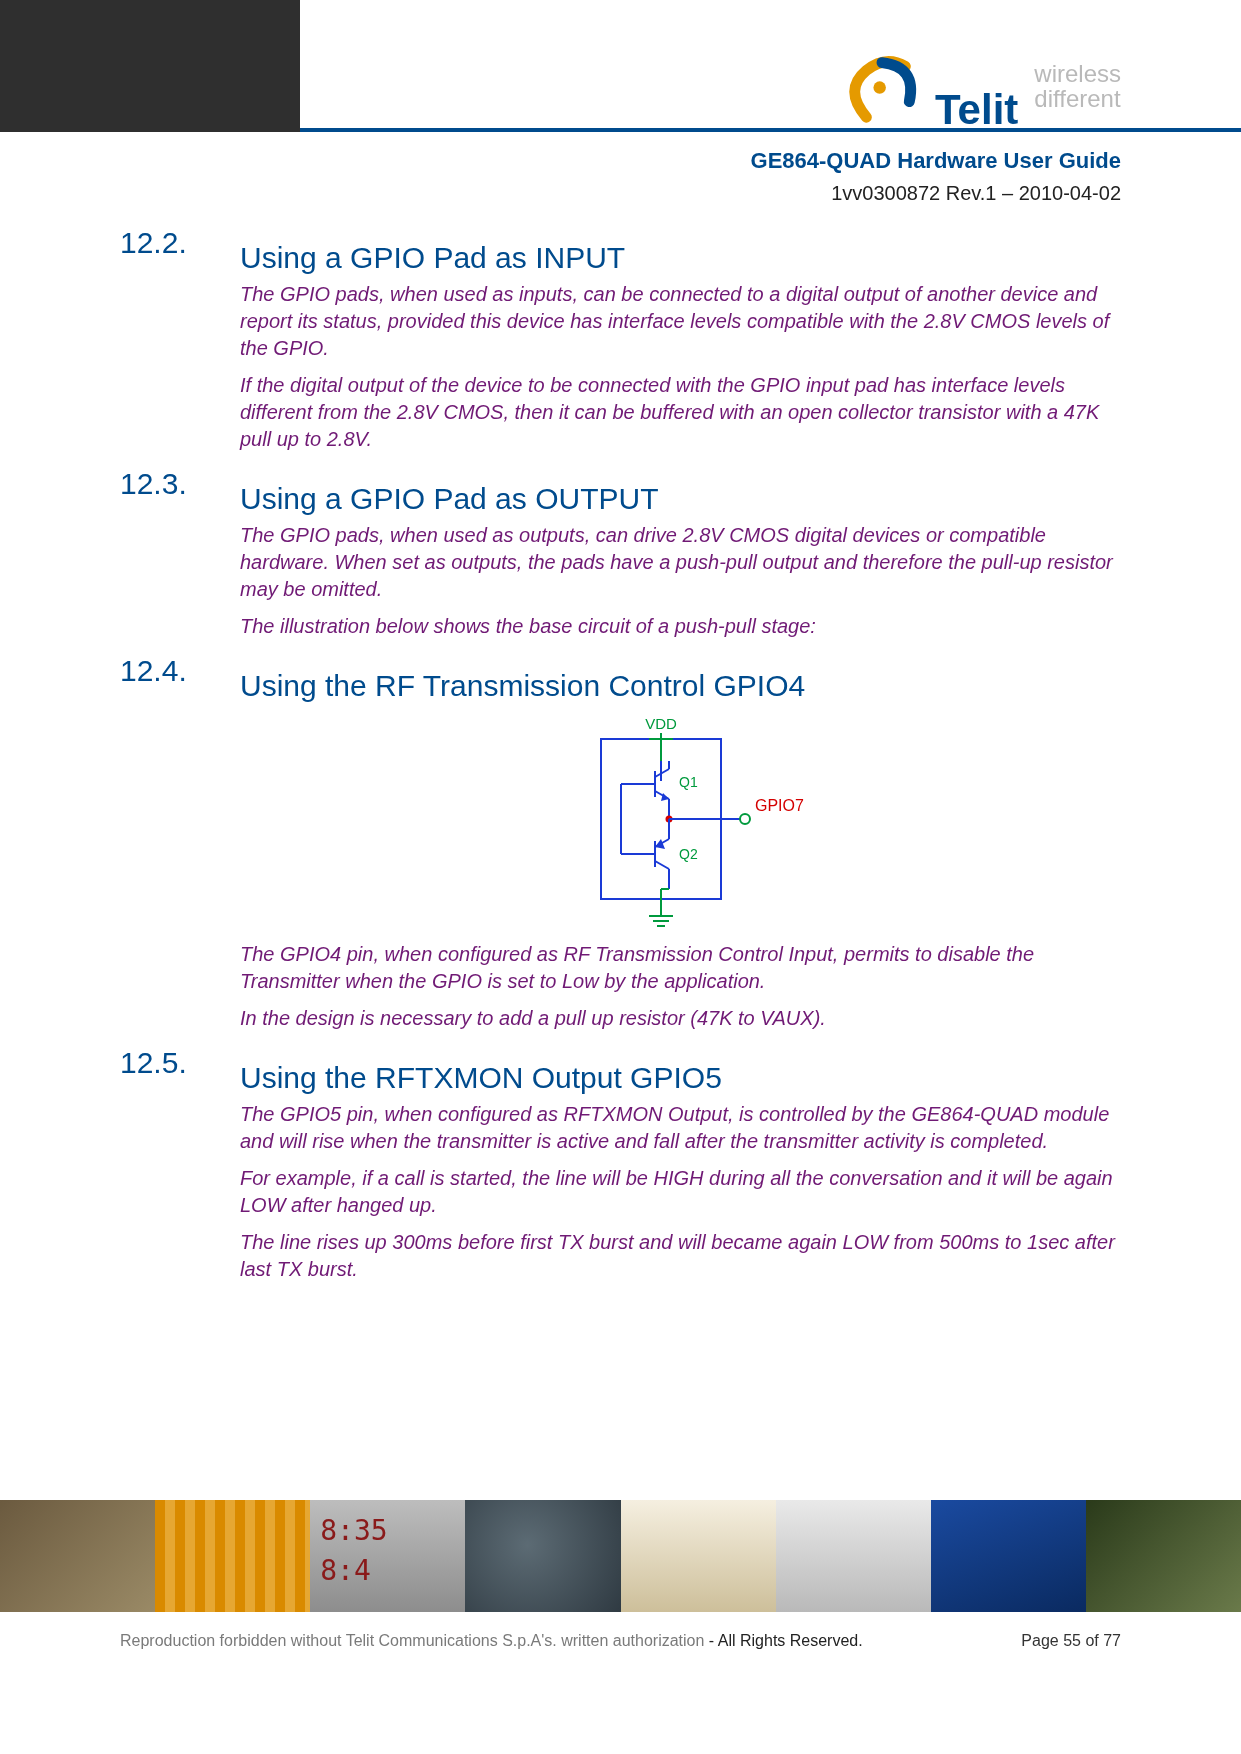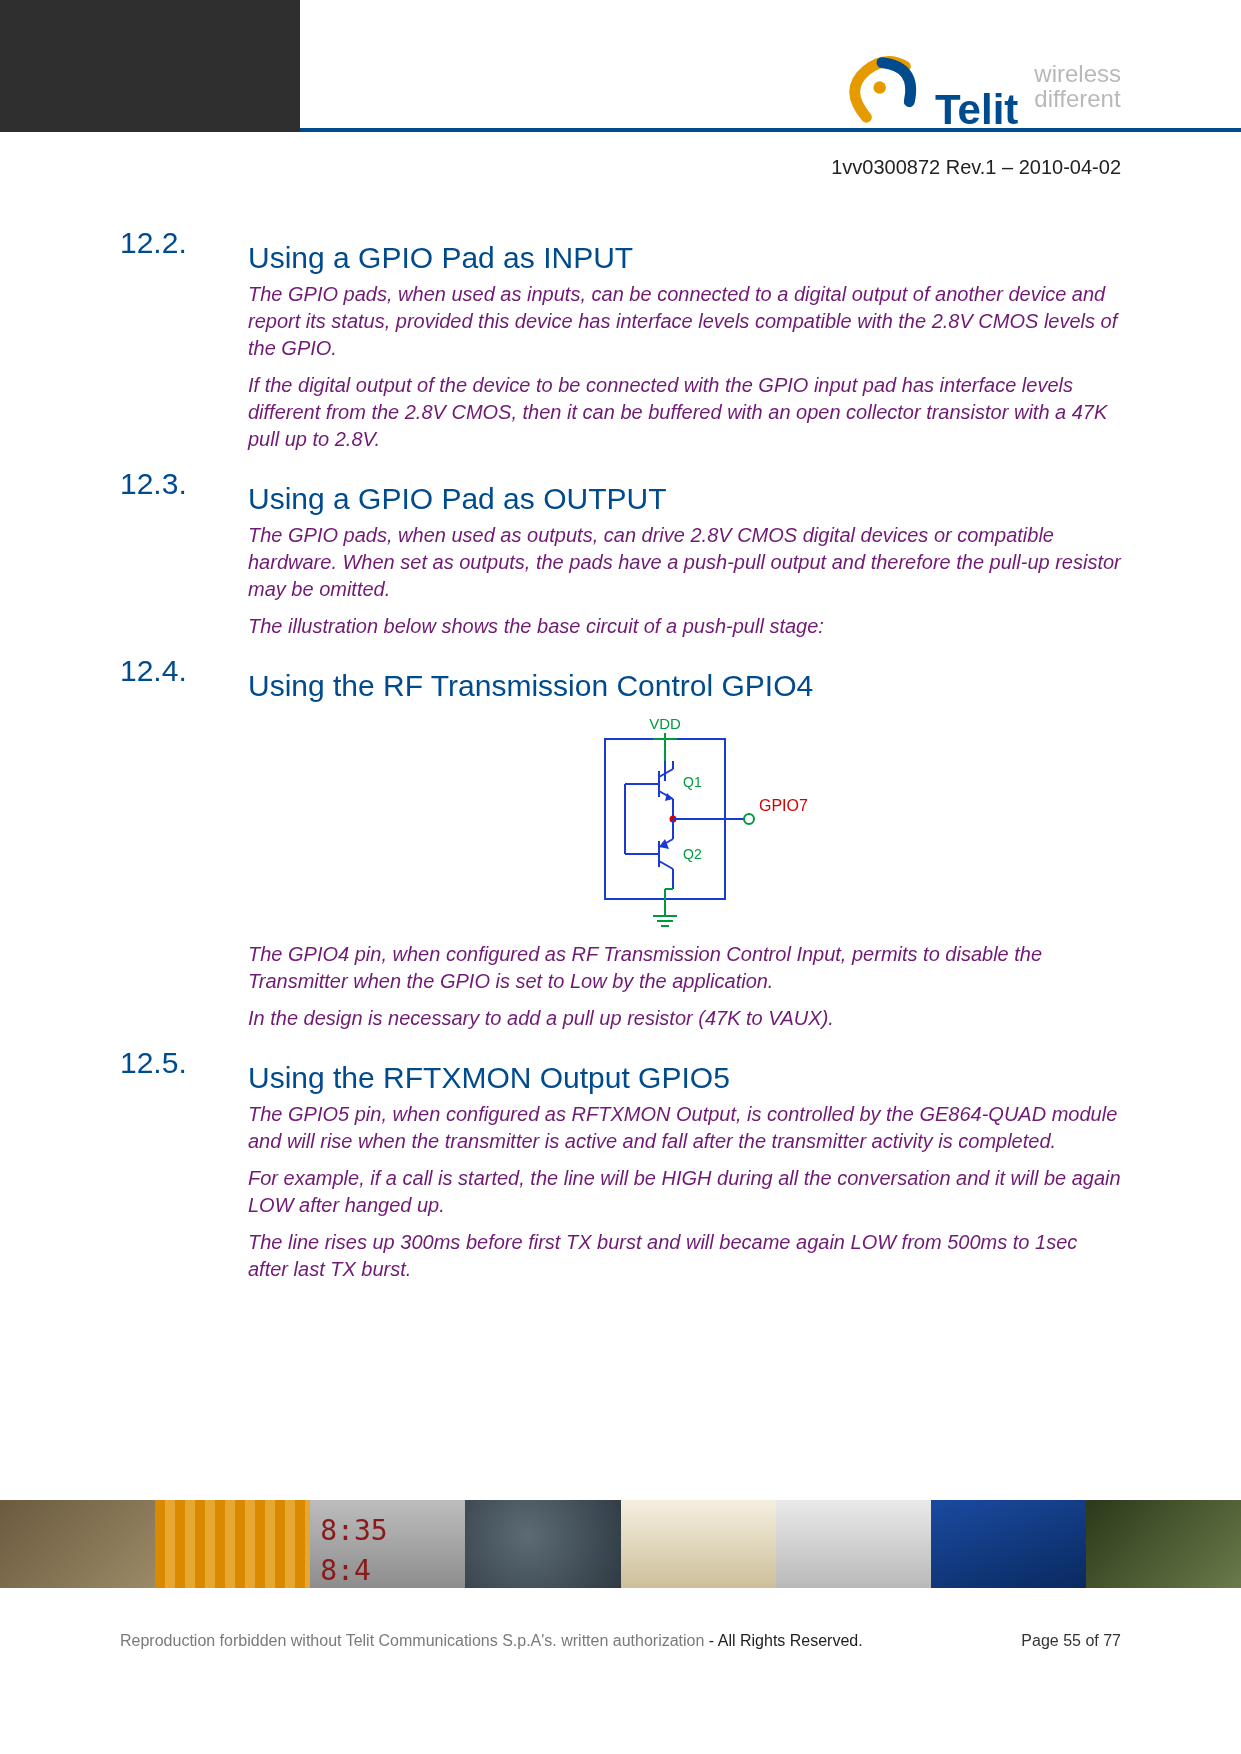--- a/index.html
+++ b/index.html
@@ -17,29 +17,29 @@
     background: linear-gradient(to right, #2f2f2f 0 300px, #004b8d 300px 100%); }
   .logo-wrap { position: absolute; top: 38px; right: 120px; display:flex; align-items:center; gap:10px; }
   .logo-mark { width: 86px; height: 78px; position: relative; }
   .logo-mark svg { width: 100%; height: 100%; }
   .logo-text { font-weight:700; font-size:42px; color:#004b8d; letter-spacing:0; font-family: "Segoe UI", Arial, sans-serif; margin-top: 48px; }
   .logo-sub { color:#b9b9b9; font-size:24px; line-height:1.05; margin-left:6px; font-weight:400; }
   .doc-title-block { position:absolute; top:148px; right:120px; text-align:right; }
   .doc-title { color:#004b8d; font-weight:700; font-size:22px; }
   .doc-rev { color:#222; font-size:20px; margin-top:8px; }
   .content { position:absolute; top:212px; left:120px; right:120px; }
-  .section { display:grid; grid-template-columns: 110px 1fr; column-gap: 18px; margin-top:10px; }
+  .section { display:grid; grid-template-columns: 110px 1fr; column-gap: 10px; margin-top:10px; }
   .sec-num { color:#004b8d; font-size:30px; font-weight:400; font-family: "Trebuchet MS","Segoe UI",sans-serif; padding-top:4px; }
   .sec-title { color:#004b8d; font-size:30px; font-weight:400; font-family: "Trebuchet MS","Segoe UI",sans-serif; padding-top:4px;margin-top:15px; }
   .body-col { grid-column: 2; }
   .para { font-size:20px; line-height:1.35; color:#701a75; margin-top:10px; font-family: "Trebuchet MS","Segoe UI",sans-serif; font-style: italic; }
   .para:first-child { margin-top:6px; }
   .diagram-wrap { display:flex; justify-content:center; margin-top:8px; margin-bottom:6px; }
   .diagram { width: 280px; height: 220px; }
-  .footer-strip { position:absolute; left:0; right:0; height:88px; top:1500px; display:flex; }
+  .footer-strip { position:absolute; left:0; right:0; height:112px; top:1500px; display:flex; }
   .ftile { flex:1; height:100%; position:relative; overflow:hidden; }
   .footer-line { position:absolute; left:120px; right:120px; top:1632px; font-size:16px; color:#333;
     display:flex; justify-content:space-between; align-items:center; font-family:"Trebuchet MS","Segoe UI",sans-serif; }
   .footer-line .rep { color:#7a7a7a; }
   .footer-line .rights { color:#222; }
 </style>
 </head>
 <body>
 
 <div class="top-block"></div>
@@ -54,20 +54,21 @@
     </svg>
   </div>
   <span class="logo-text">Telit</span>
   <div class="logo-sub">
     <div>wireless</div>
     <div>different</div>
   </div>
 </div>
 
 <div class="doc-title-block">
+  <div class="doc-title">GE864-QUAD Hardware User Guide</div>
   <div class="doc-rev">1vv0300872 Rev.1 – 2010-04-02</div>
 </div>
 
 <div class="content">
 
   <div class="section">
     <div class="sec-num">12.2.</div>
     <div class="sec-title">Using a GPIO Pad as INPUT</div>
     <div class="body-col">
       <p class="para">The GPIO pads, when used as inputs, can be connected to a digital output of another device and report its status, provided this device has interface levels compatible with the 2.8V CMOS levels of the GPIO.</p>

